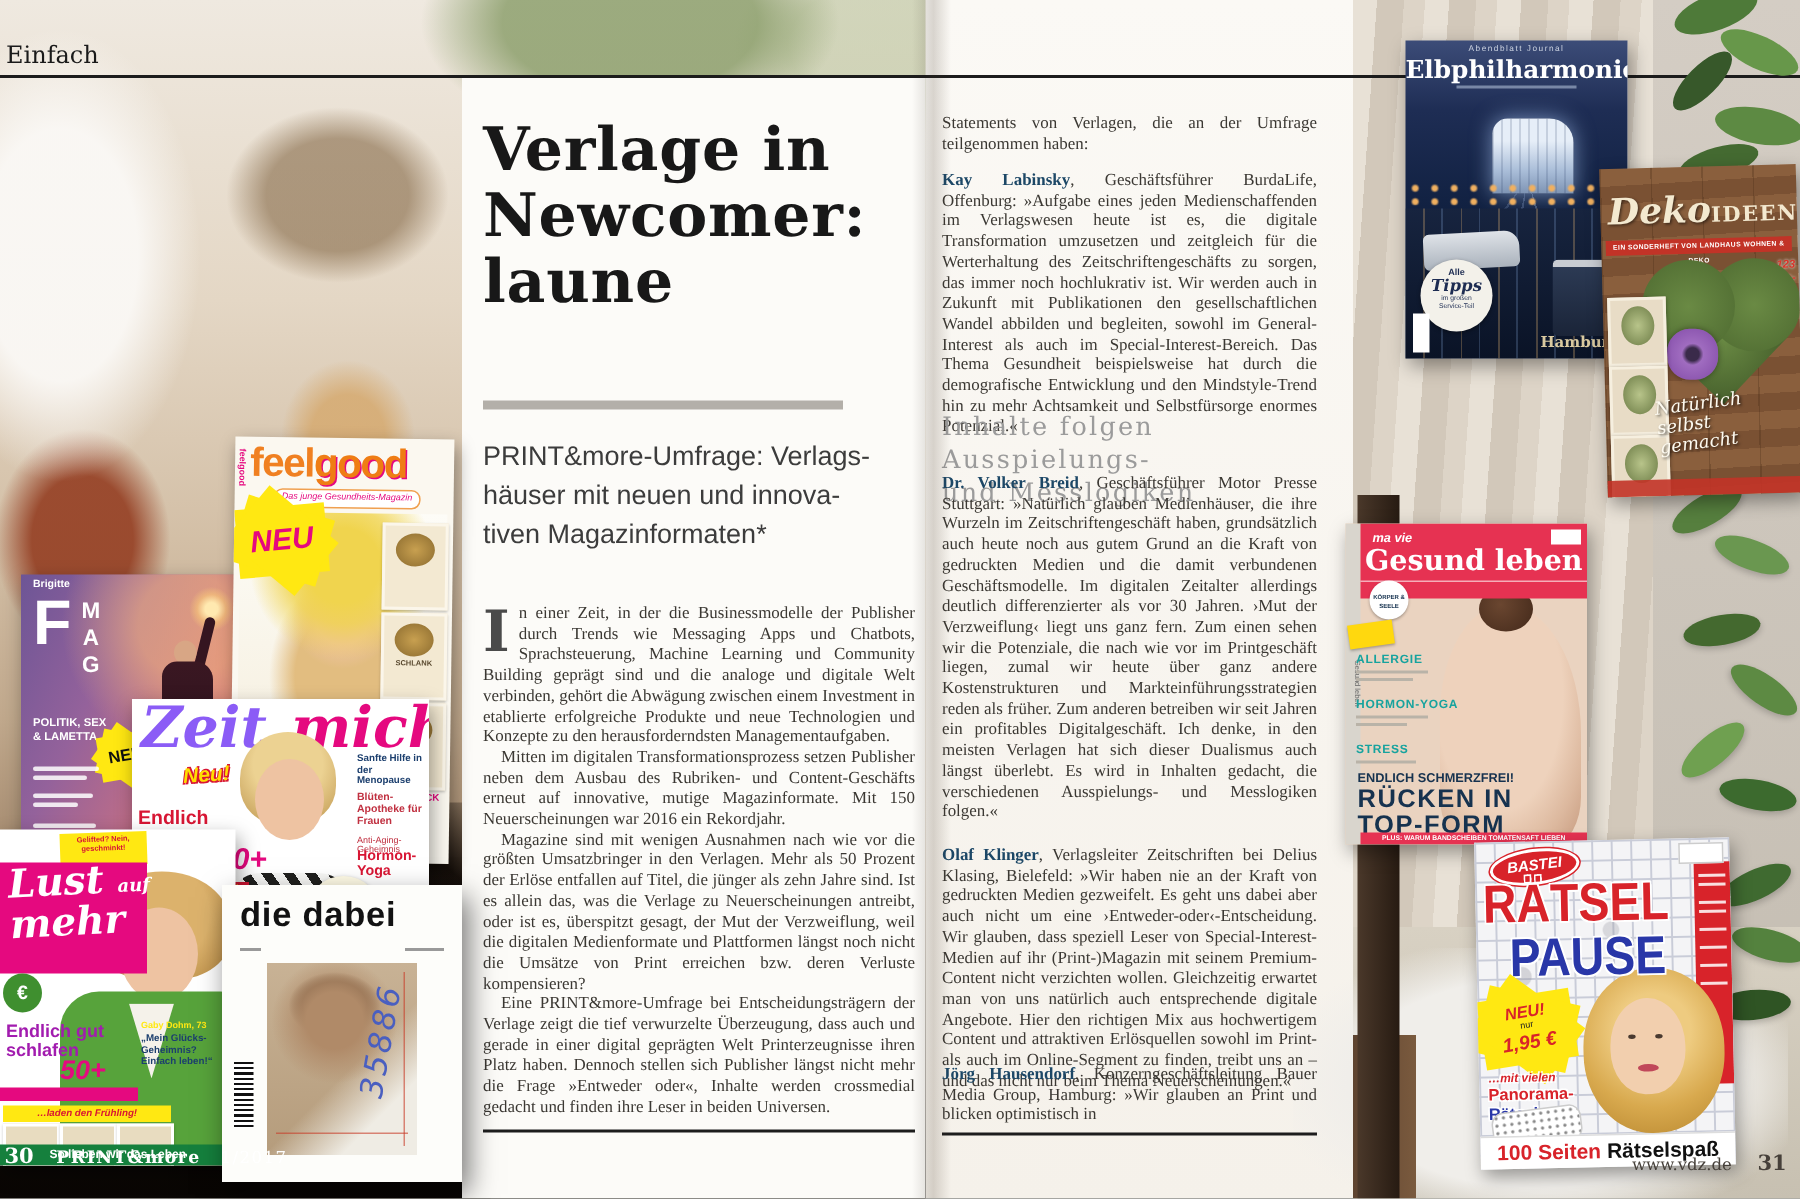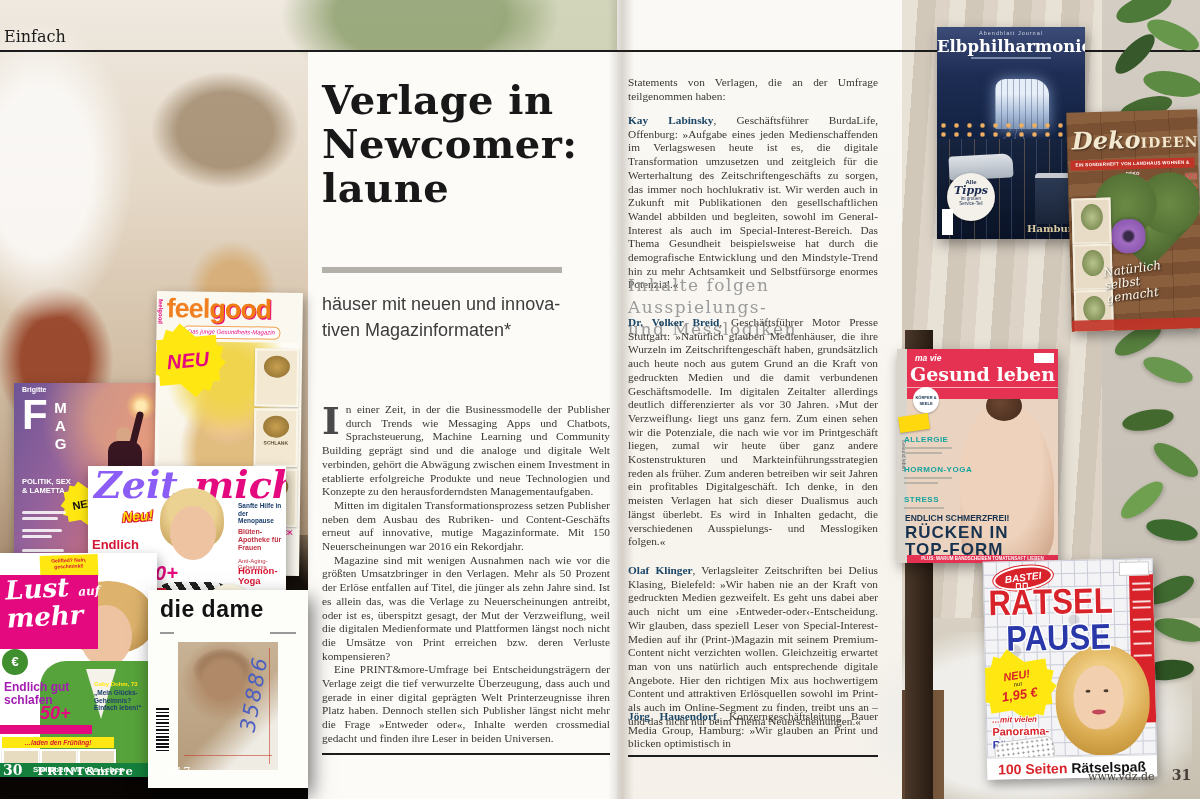--- a/index.html
+++ b/index.html
@@ -350,20 +350,21 @@
   </div>
 
   <div class="panel-left">
     <div class="pl-title">
       <span>Verlage in</span>
       <span>Newcomer:</span>
       <span>laune</span>
     </div>
     <div class="pl-bar"></div>
     <div class="pl-subtitle">
+      <span>PRINT&amp;more-Umfrage: Verlags-</span>
       <span>häuser mit neuen und innova-</span>
       <span>tiven Magazinformaten*</span>
     </div>
     <div class="pl-body">
       <p><span class="dropcap">I</span><span>n einer Zeit, in der die Businessmodelle der Publisher durch Trends wie Messaging Apps und Chatbots, Sprachsteuerung, Machine Learning und Community Building geprägt sind und die analoge und digitale Welt verbinden, gehört die Abwägung zwischen einem Investment in etablierte erfolgreiche Produkte und neue Technologien und Konzepte zu den herausforderndsten Managementaufgaben.</span></p>
       <p>Mitten im digitalen Transformationsprozess setzen Publisher neben dem Ausbau des Rubriken- und Content-Geschäfts erneut auf innovative, mutige Magazinformate. Mit 150 Neuerscheinungen war 2016 ein Rekordjahr.</p>
       <p>Magazine sind mit wenigen Ausnahmen nach wie vor die größten Umsatzbringer in den Verlagen. Mehr als 50 Prozent der Erlöse entfallen auf Titel, die jünger als zehn Jahre sind. Ist es allein das, was die Verlage zu Neuerscheinungen antreibt, oder ist es, überspitzt gesagt, der Mut der Verzweiflung, weil die digitalen Medienformate und Plattformen längst noch nicht die Umsätze von Print erreichen bzw. deren Verluste kompensieren?</p>
       <p>Eine PRINT&amp;more-Umfrage bei Entscheidungsträgern der Verlage zeigt die tief verwurzelte Überzeugung, dass auch und gerade in einer digital geprägten Welt Printerzeugnisse ihren Platz haben. Dennoch stellen sich Publisher längst nicht mehr die Frage »Entweder oder«, Inhalte werden crossmedial gedacht und finden ihre Leser in beiden Universen.</p>
     </div>
     <div class="pl-rule"></div>
@@ -490,21 +491,21 @@
     <div class="lm-qn">Gaby Dohm, 73</div>
     <div class="lm-q">„Mein Glücks-Geheimnis? Einfach leben!“</div>
     <div class="lm-spring">…laden den Frühling!</div>
     <div class="lm-ph" style="left:2px;"></div>
     <div class="lm-ph" style="left:40px;"></div>
     <div class="lm-ph" style="left:78px;"></div>
     <div class="lm-banner">So lieben wir das Leben</div>
   </div>
 
   <div class="cov cov-dd">
-    <div class="dd-title">die dame</div>
+    <div class="dd-title">die dabei</div>
     <div class="dd-meta1"></div>
     <div class="dd-meta2"></div>
     <div class="dd-art"></div>
     <div class="dd-num">35886</div>
     <div class="dd-bar"></div>
   </div>
 
   <div class="cov cov-elb">
     <div class="elb-topline">Abendblatt Journal</div>
     <div class="elb-title">Elbphilharmonie</div>

